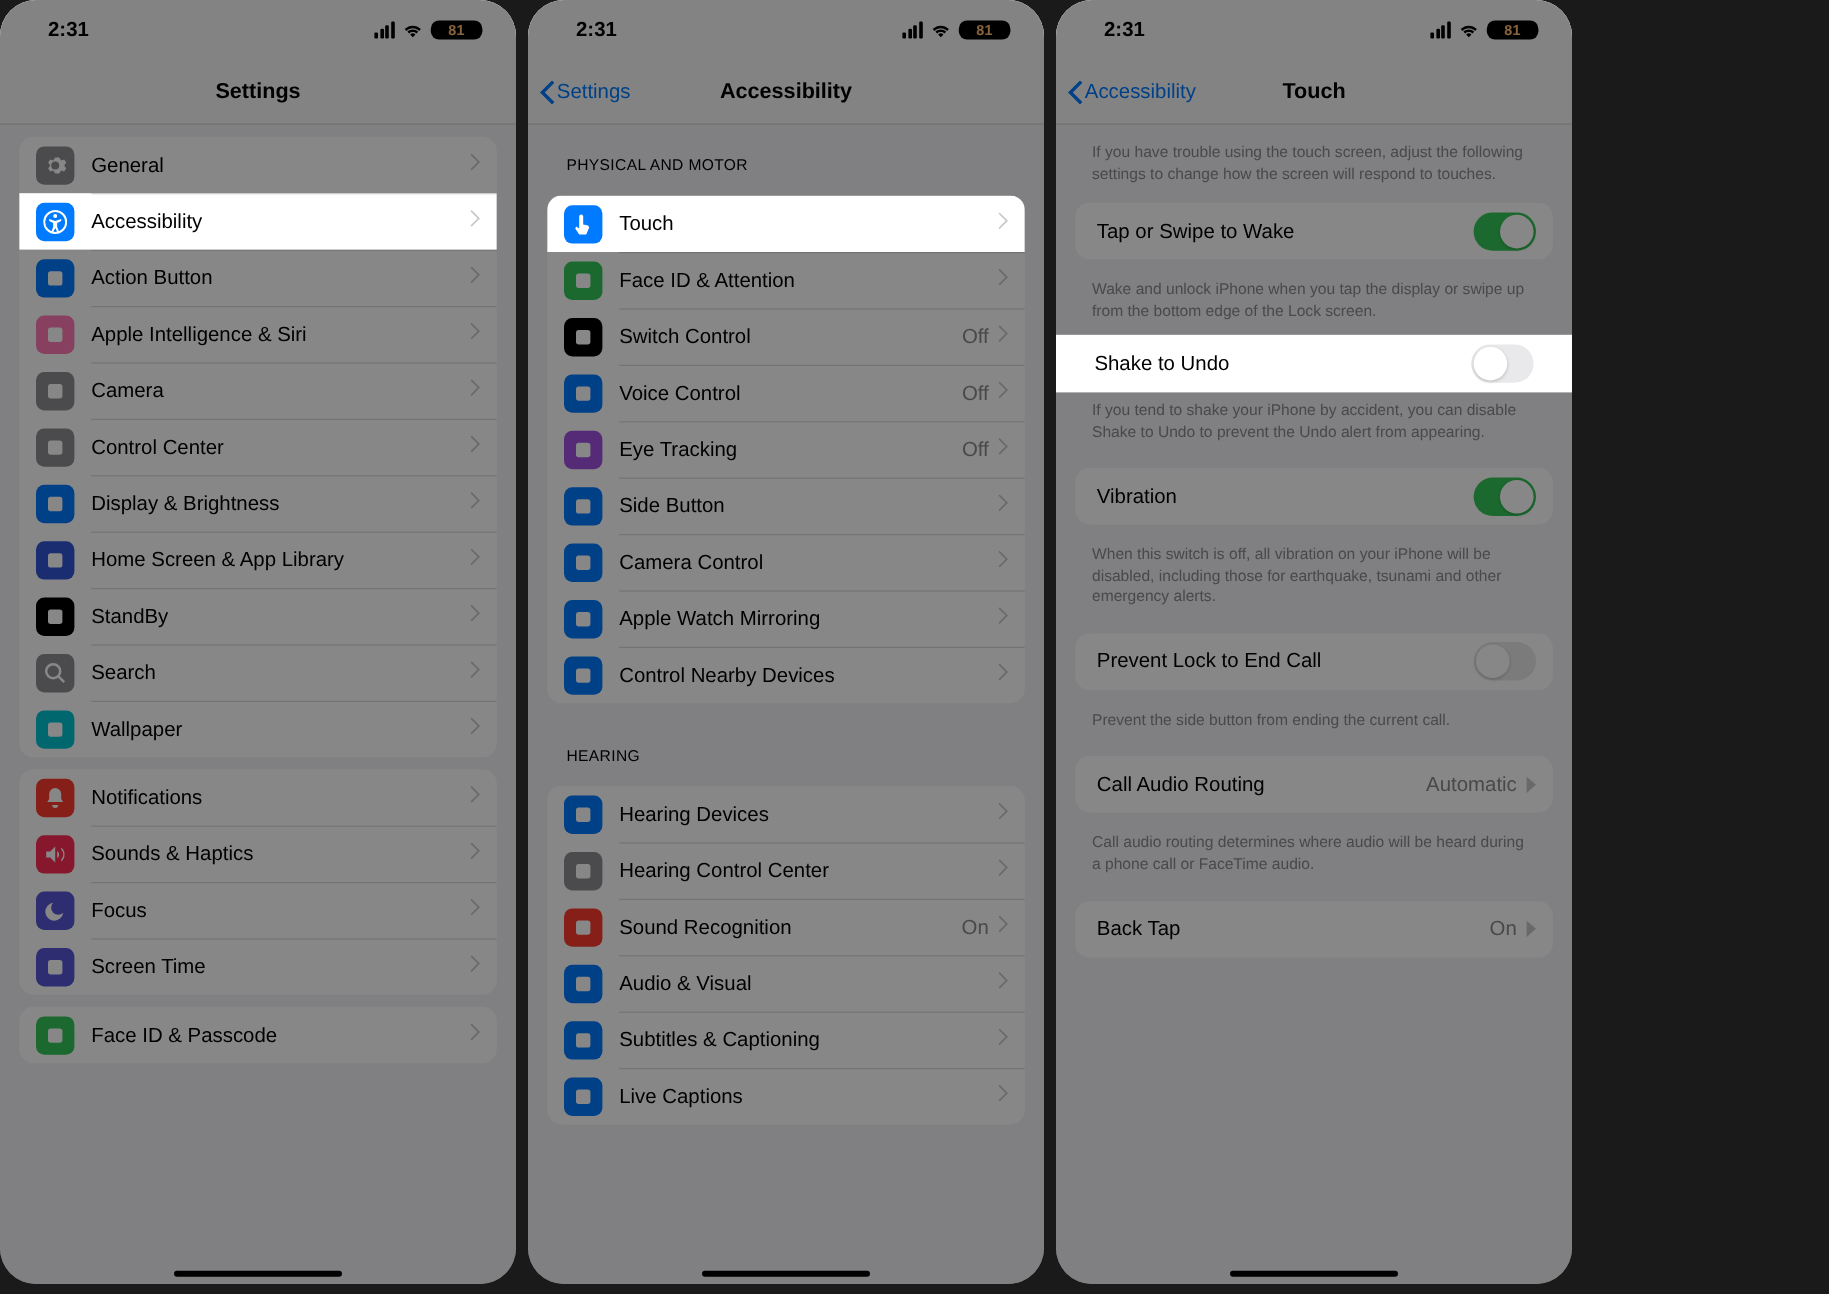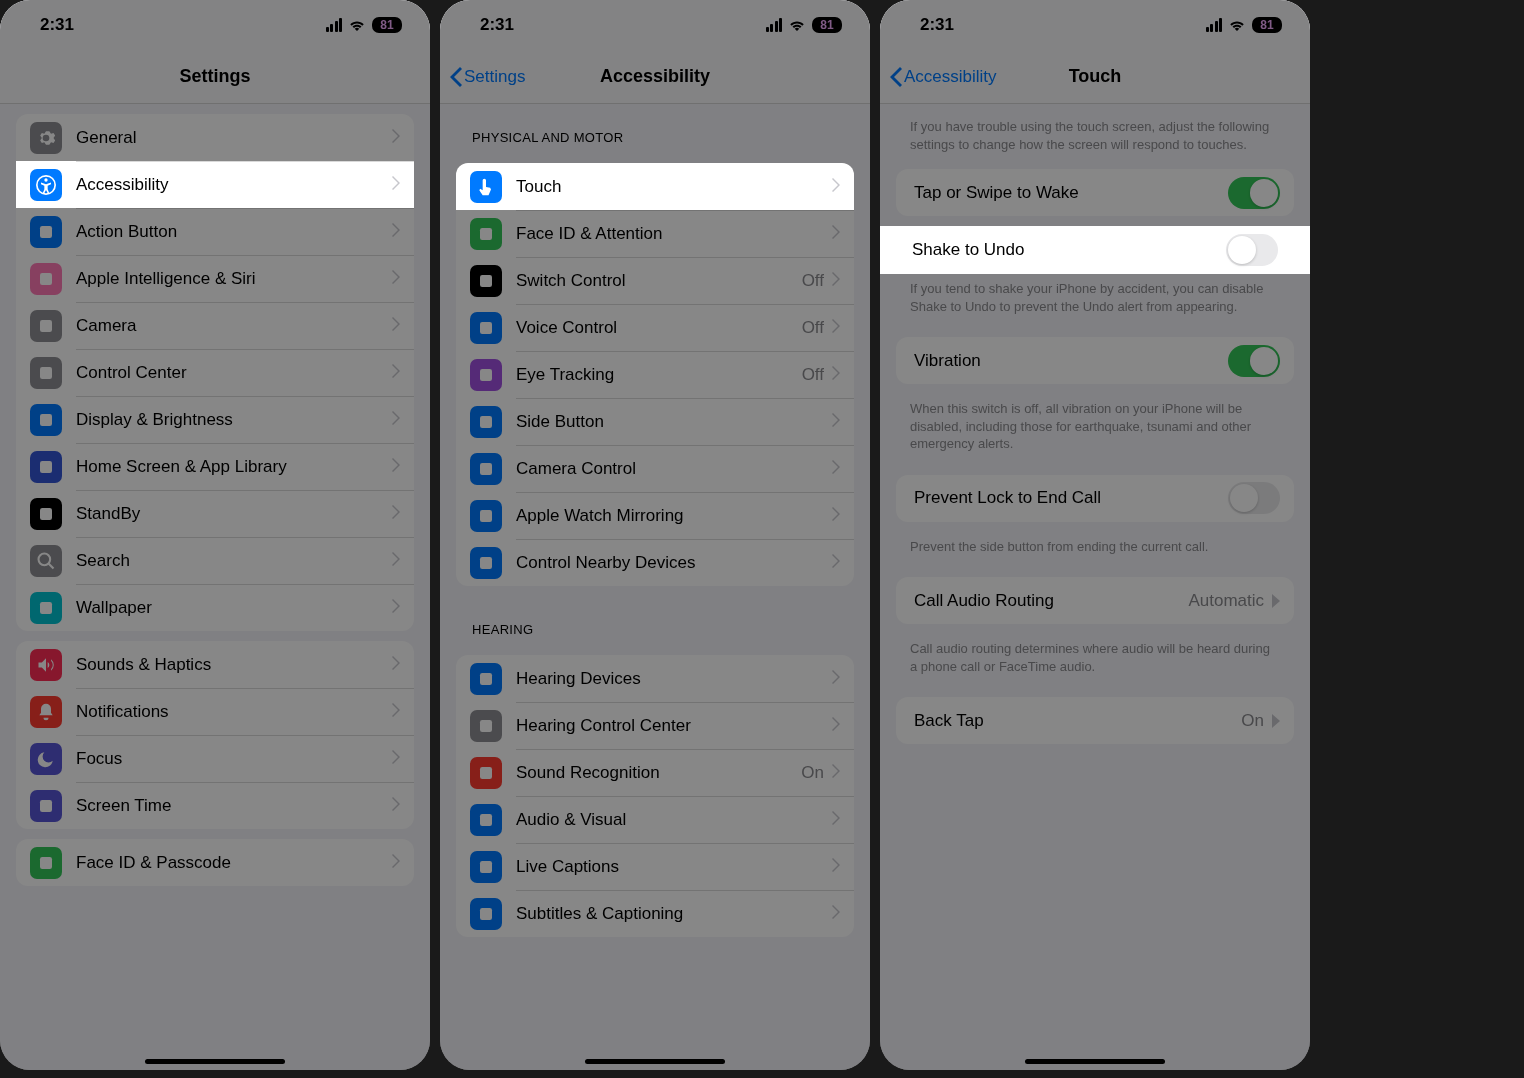--- a/index.html
+++ b/index.html
@@ -43,22 +43,22 @@
   }
   .status-right { display: flex; align-items: center; gap: 6px; }
   .signal { display: flex; align-items: flex-end; gap: 1.5px; }
   .signal span { width: 3px; background:#000; border-radius:1px; }
   .signal span:nth-child(1){height:5px}
   .signal span:nth-child(2){height:8px}
   .signal span:nth-child(3){height:11px}
   .signal span:nth-child(4){height:14px}
   .wifi { width: 18px; height: 14px; }
   .battery-badge {
-    background:#000; color:#f0abfc; border-radius:7px;
-    font-size:12px; font-weight:700; padding:1px 2px;
+    background:#000; color:#fdba74; border-radius:7px;
+    font-size:12px; font-weight:700; padding:1px 15px;
     display:flex; align-items:center; min-width:30px; justify-content:center;
   }
   .nav-bar {
     height: 54px;
     display: flex;
     align-items: center;
     justify-content: center;
     position: relative;
     background: #f8f8fa;
     border-bottom: 0.5px solid rgba(0,0,0,0.15);
@@ -283,37 +283,37 @@
             </svg>
           </div>
           <div class="row-label">Wallpaper</div>
           <span class="chevron"><svg width="8" height="14" viewBox="0 0 8 14">
               <path fill="currentColor" d="M1 0l7 7-7 7-1-1 6-6-6-6z"></path>
             </svg></span>
         </div>
       </div>
     <div class="group" id="g1b">
         <div class="row">
+          <div class="row-icon" style="background: rgb(255, 59, 48);">
+            <svg width="20" height="20" viewBox="0 0 24 24">
+              <path fill="currentColor" d="M12 2a6 6 0 00-6 6v5l-2 3h16l-2-3V8a6 6 0 00-6-6zm0 20a3 3 0 003-3H9a3 3 0 003 3z"></path>
+            </svg>
+          </div>
+          <div class="row-label">Notifications</div>
+          <span class="chevron"><svg width="8" height="14" viewBox="0 0 8 14">
+              <path fill="currentColor" d="M1 0l7 7-7 7-1-1 6-6-6-6z"></path>
+            </svg></span>
+        </div>
+        <div class="row">
           <div class="row-icon" style="background: rgb(255, 45, 85);">
             <svg width="20" height="20" viewBox="0 0 24 24">
               <path fill="currentColor" d="M3 9v6h4l5 5V4L7 9zm13 3a4 4 0 00-2-3.5v7A4 4 0 0016 12zm2-7v2a7 7 0 010 10v2a9 9 0 000-14z"></path>
             </svg>
           </div>
           <div class="row-label">Sounds &amp; Haptics</div>
-          <span class="chevron"><svg width="8" height="14" viewBox="0 0 8 14">
-              <path fill="currentColor" d="M1 0l7 7-7 7-1-1 6-6-6-6z"></path>
-            </svg></span>
-        </div>
-        <div class="row">
-          <div class="row-icon" style="background: rgb(255, 59, 48);">
-            <svg width="20" height="20" viewBox="0 0 24 24">
-              <path fill="currentColor" d="M12 2a6 6 0 00-6 6v5l-2 3h16l-2-3V8a6 6 0 00-6-6zm0 20a3 3 0 003-3H9a3 3 0 003 3z"></path>
-            </svg>
-          </div>
-          <div class="row-label">Notifications</div>
           <span class="chevron"><svg width="8" height="14" viewBox="0 0 8 14">
               <path fill="currentColor" d="M1 0l7 7-7 7-1-1 6-6-6-6z"></path>
             </svg></span>
         </div>
         <div class="row">
           <div class="row-icon" style="background: rgb(88, 86, 214);">
             <svg width="20" height="20" viewBox="0 0 24 24">
               <path fill="currentColor" d="M20 14A9 9 0 1110 4a7 7 0 0010 10z"></path>
             </svg>
           </div>
@@ -529,32 +529,32 @@
           <span class="chevron"><svg width="8" height="14" viewBox="0 0 8 14">
               <path fill="currentColor" d="M1 0l7 7-7 7-1-1 6-6-6-6z"></path>
             </svg></span>
         </div>
         <div class="row">
           <div class="row-icon" style="background: rgb(0, 122, 255);">
             <svg width="18" height="18" viewBox="0 0 24 24">
               <rect x="4" y="4" width="16" height="16" rx="3" fill="currentColor"></rect>
             </svg>
           </div>
+          <div class="row-label">Subtitles &amp; Captioning</div>
+          <span class="chevron"><svg width="8" height="14" viewBox="0 0 8 14">
+              <path fill="currentColor" d="M1 0l7 7-7 7-1-1 6-6-6-6z"></path>
+            </svg></span>
+        </div>
+        <div class="row">
+          <div class="row-icon" style="background: rgb(0, 122, 255);">
+            <svg width="18" height="18" viewBox="0 0 24 24">
+              <rect x="4" y="4" width="16" height="16" rx="3" fill="currentColor"></rect>
+            </svg>
+          </div>
           <div class="row-label">Live Captions</div>
-          <span class="chevron"><svg width="8" height="14" viewBox="0 0 8 14">
-              <path fill="currentColor" d="M1 0l7 7-7 7-1-1 6-6-6-6z"></path>
-            </svg></span>
-        </div>
-        <div class="row">
-          <div class="row-icon" style="background: rgb(0, 122, 255);">
-            <svg width="18" height="18" viewBox="0 0 24 24">
-              <rect x="4" y="4" width="16" height="16" rx="3" fill="currentColor"></rect>
-            </svg>
-          </div>
-          <div class="row-label">Subtitles &amp; Captioning</div>
           <span class="chevron"><svg width="8" height="14" viewBox="0 0 8 14">
               <path fill="currentColor" d="M1 0l7 7-7 7-1-1 6-6-6-6z"></path>
             </svg></span>
         </div>
       </div>
   </div>
   <div class="home-indicator"></div>
 </div>
 
 <div class="phone phone3">
@@ -585,20 +585,21 @@
   </div>
   <div class="content">
     <div class="header-text">If you have trouble using the touch screen, adjust the following settings to change how the screen will respond to touches.</div>
 
     <div class="group">
       <div class="row no-icon">
         <div class="row-label">Tap or Swipe to Wake</div>
         <div class="toggle on"></div>
       </div>
     </div>
+    <div class="footer-text">Wake and unlock iPhone when you tap the display or swipe up from the bottom edge of the Lock screen.</div>
 
     <div class="group highlight" style="margin:0;border-radius:0;padding:0 2px;">
       <div class="row no-icon" style="padding:8px 30px;">
         <div class="row-label">Shake to Undo</div>
         <div class="toggle off"></div>
       </div>
     </div>
     <div class="footer-text">If you tend to shake your iPhone by accident, you can disable Shake to Undo to prevent the Undo alert from appearing.</div>
 
     <div class="group">

